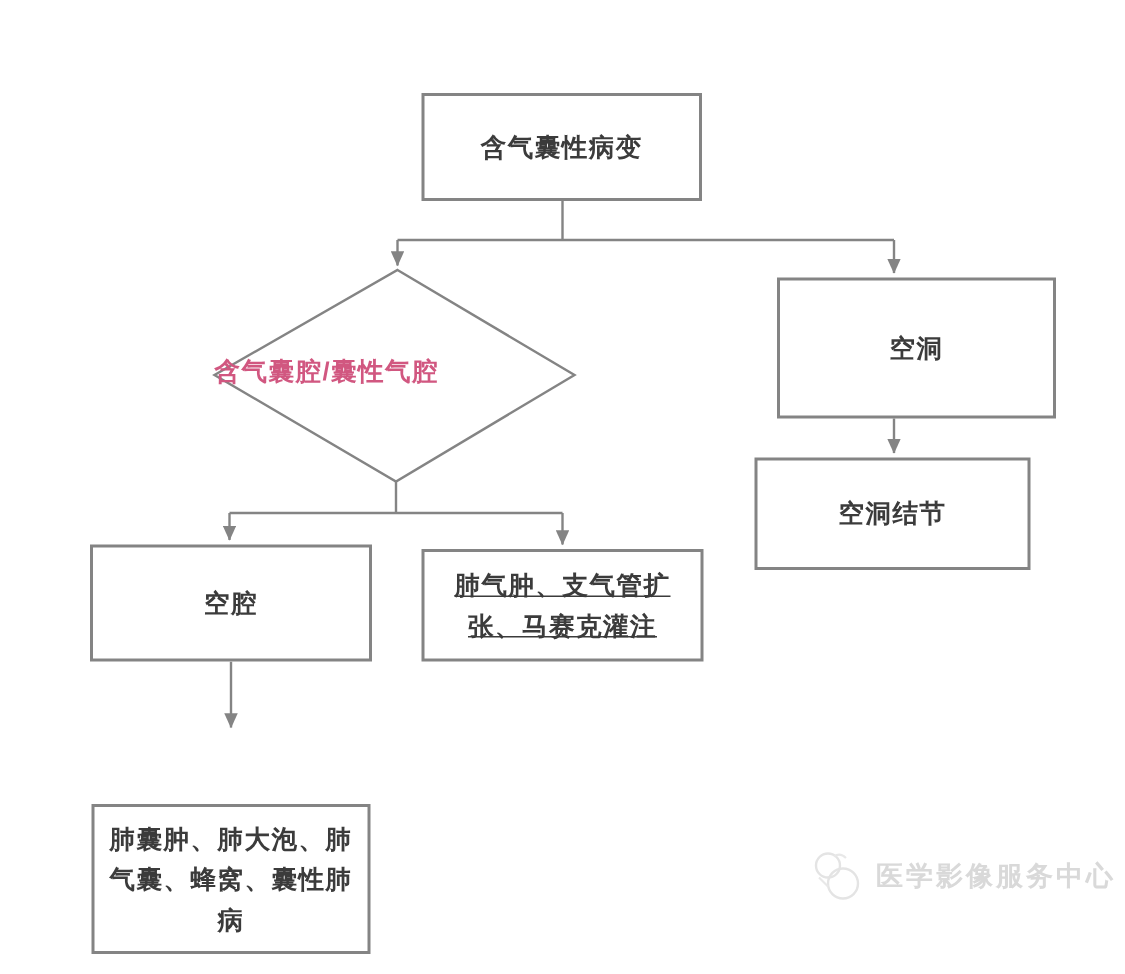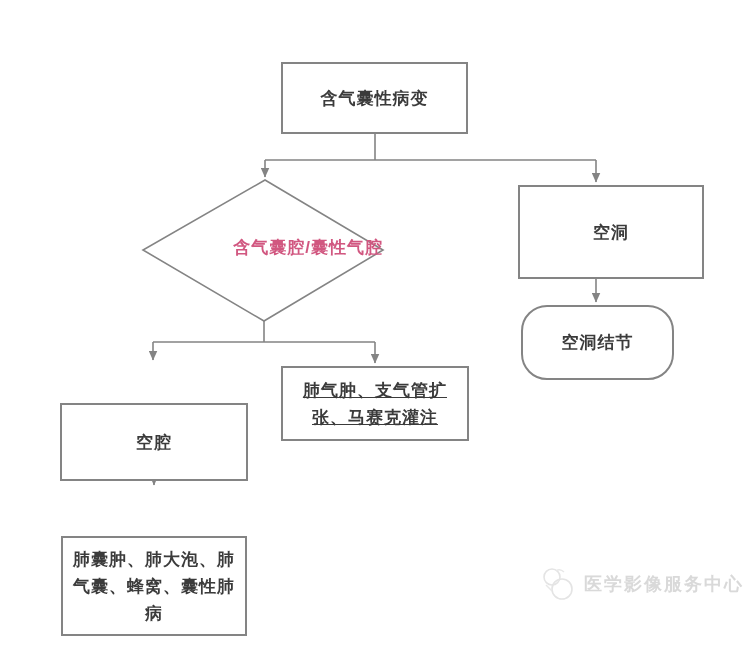--- a/index.html
+++ b/index.html
@@ -33,29 +33,29 @@
     justify-content: center;
     text-align: center;
     color: var(--text-color);
     font-size: 17px;
     font-weight: 600;
     letter-spacing: 1px;
     line-height: 27px;
   }
   #node-root          { left: 281px; top: 62px;  width: 187px; height: 72px; }
   #node-cavity        { left: 518px; top: 185px; width: 186px; height: 94px; }
-  #node-cavity-nodule { left: 521px; top: 305px; width: 153px; height: 75px; border-radius: 26px; }
-  #node-air-space     { left: 60px;  top: 363px; width: 188px; height: 78px; margin-top: 40px; }
+  #node-cavity-nodule { left: 503px; top: 305px; width: 184px; height: 75px; }
+  #node-air-space     { left: 60px;  top: 363px; width: 188px; height: 78px; }
   #node-emphysema     { left: 281px; top: 366px; width: 188px; height: 75px; padding: 0 16px; text-decoration: underline; }
   #node-cystic        { left: 61px;  top: 488px; width: 186px; height: 100px; padding: 0 5px; margin-top: 48px; }
   .decision-label {
     position: absolute;
     left: 143px; top: 236px;
     width: 240px;
-    text-align: right;
+    text-align: left;
     color: var(--decision-text);
     font-size: 17px;
     font-weight: 600;
     letter-spacing: 1px;
   }
   .watermark {
     position: absolute;
     left: 540px; top: 565px;
     display: flex;
     align-items: center;

